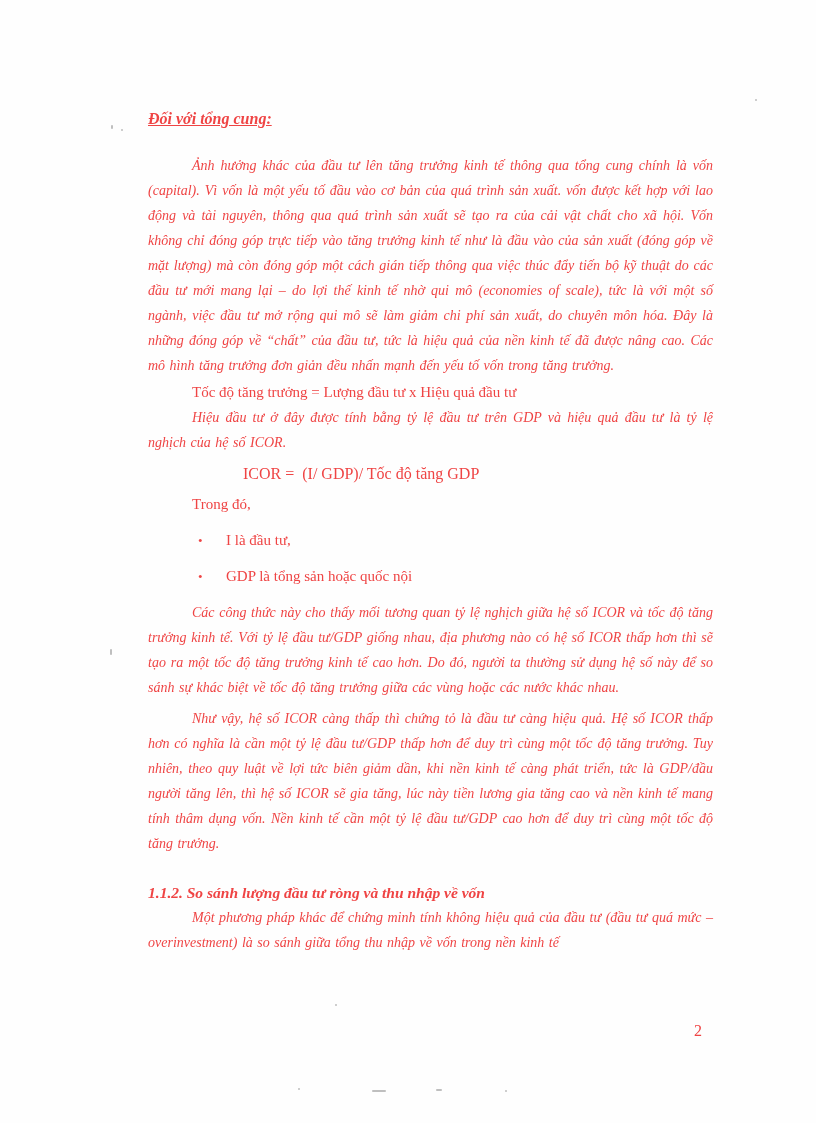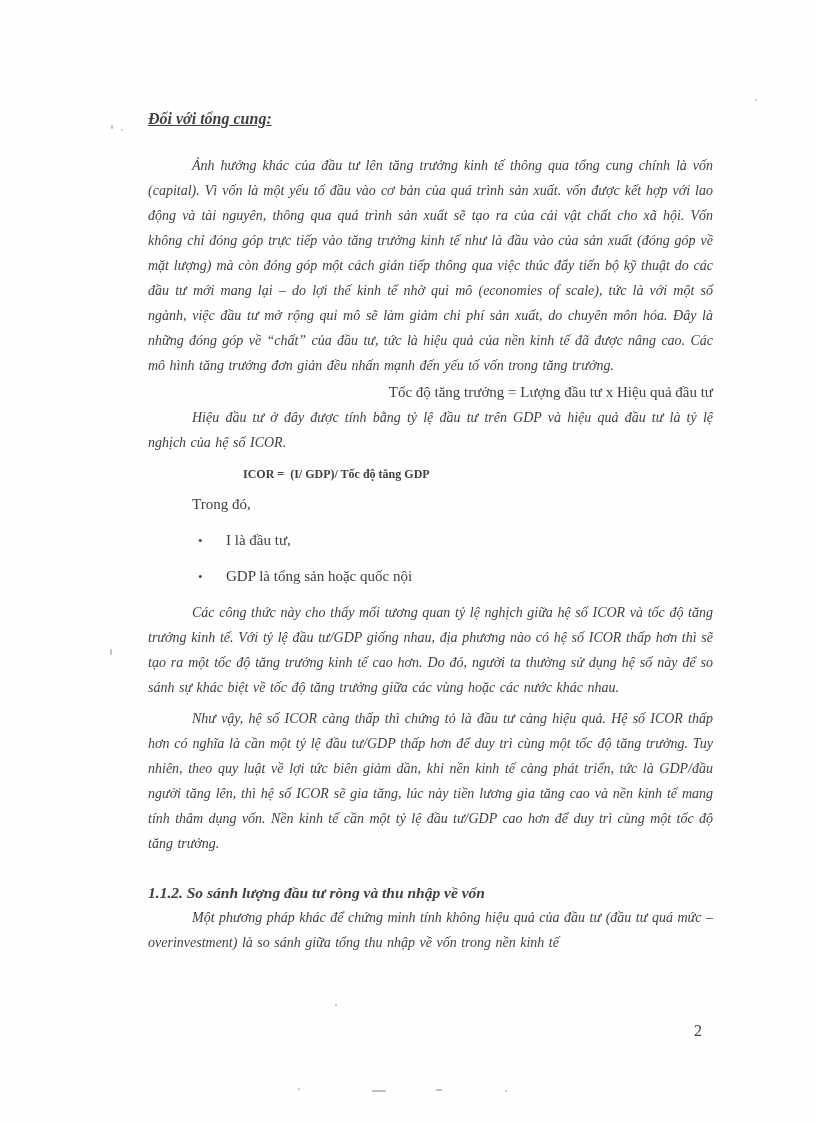--- a/index.html
+++ b/index.html
@@ -6,21 +6,21 @@
     margin: 0;
     padding: 0;
     background: #ffffff;
   }
   .sheet {
     position: relative;
     width: 816px;
     height: 1123px;
     background: #fefefe;
     font-family: "Liberation Serif", "DejaVu Serif", serif;
-    color: #404040;
+    color: #ef4444;
     overflow: hidden;
   }
   .textblock {
     position: absolute;
     left: 148px;
     top: 106px;
     width: 565px;
   }
   .h-underline {
     font-style: italic;
@@ -37,28 +37,27 @@
     text-indent: 44px;
     margin: 0;
     word-spacing: 1px;
     font-style: italic;
   }
   .equation-line {
     font-size: 15px;
     line-height: 25px;
     text-indent: 44px;
     margin: 2px 0 0 0;
-    text-align: right;
   }
   .para-gap {
     margin-top: 15px;
   }
   .formula-bold {
-    font-weight: bold;
-    font-size: 12px;
+    font-weight: normal;
+    font-size: 16px;
     line-height: 26px;
     margin: 6px 0 0 95px;
     white-space: pre;
   }
   .where-label {
     font-size: 15px;
     line-height: 25px;
     margin: 5px 0 0 0;
     text-indent: 44px;
   }

